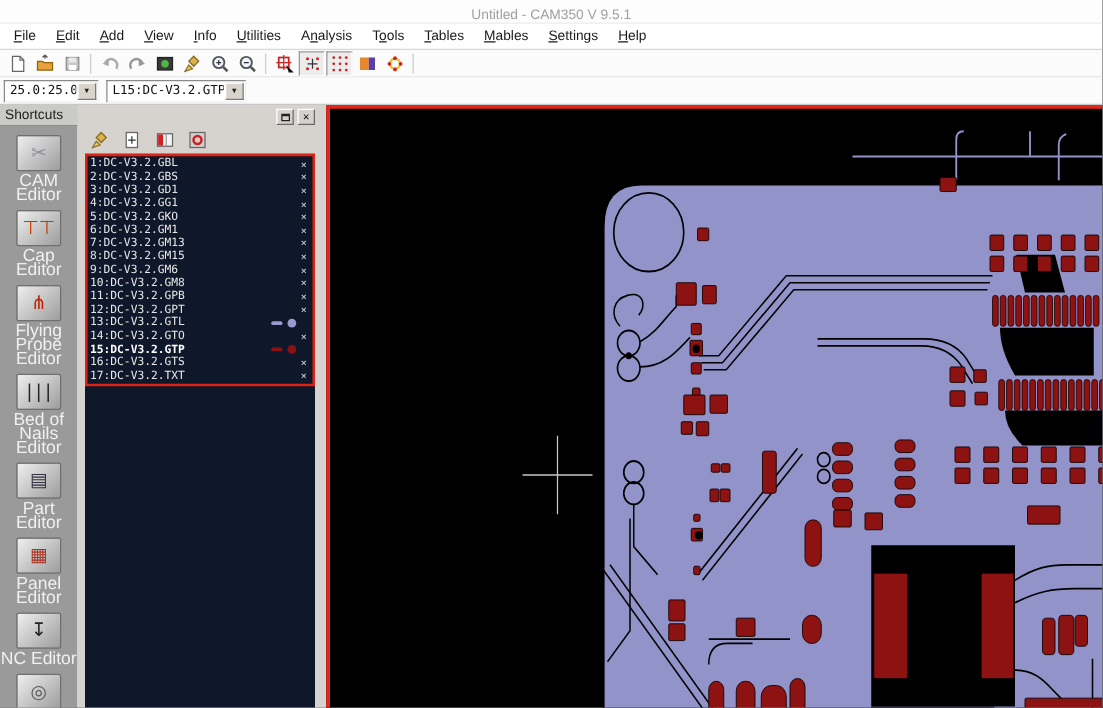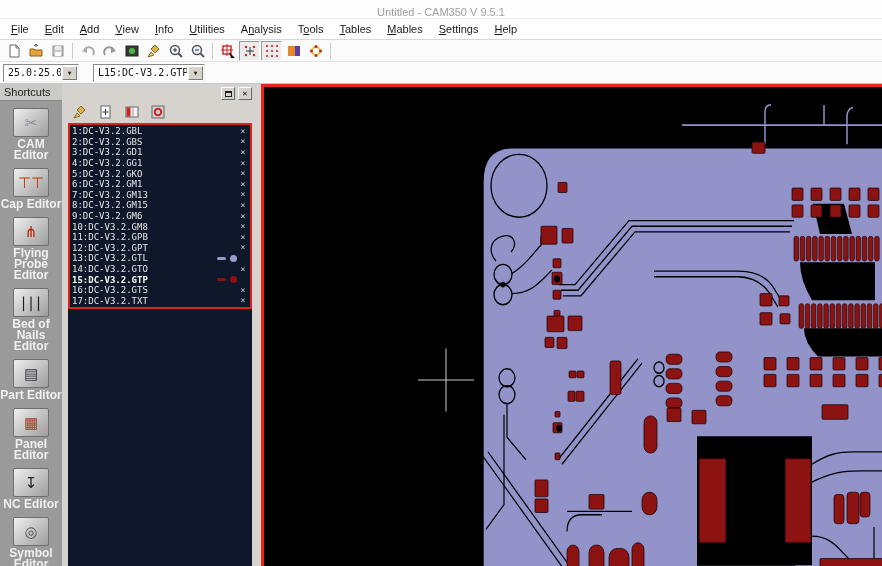--- a/index.html
+++ b/index.html
@@ -12,35 +12,35 @@
   
   .menubar { height:22px; display:flex; align-items:center; background:#ffffff; border-top:1px solid #ececec; border-bottom:1px solid #d8d8d8; font-size:11px; color:#1a1a1a; padding-left:3px; }
   .mi { padding:2px 8px; white-space:nowrap; }
   .mi u { text-decoration:underline; }
 
   
   .toolbar1 { height:22px; display:flex; align-items:center; background:#fbfbfb; border-bottom:1px solid #e2e2e2; padding-left:3px; gap:1px; }
   .tbtn { width:21px; height:20px; display:flex; align-items:center; justify-content:center; border:1px solid transparent; }
   .tbtn.pressed { border-color:#9a9a9a #ffffff #ffffff #9a9a9a; background:#ececec; }
   .tsep { width:1px; height:16px; background:#cccccc; margin:0 3px; }
-  .toolbar2 { height:22px; display:flex; align-items:center; background:#fbfbfb; border-bottom:1px solid #c8c8c8; padding-left:3px; gap:14px; }
+  .toolbar2 { height:22px; display:flex; align-items:center; background:#fbfbfb; border-bottom:1px solid #c8c8c8; padding-left:3px; gap:6px; }
   .combo { height:18px; background:#fff; border:1px solid; border-color:#8a8a8a #f0f0f0 #f0f0f0 #8a8a8a; display:flex; align-items:center; font:10px "DejaVu Sans Mono", monospace; color:#111; }
   .combo .val { padding:0 4px; flex:1; white-space:pre; overflow:hidden; }
   .combo .arrow { width:15px; height:14px; margin:1px; background:#d8d4cc; border:1px solid; border-color:#fff #7a7a7a #7a7a7a #fff; font-size:6px; display:flex; align-items:center; justify-content:center; color:#222; }
   .w-grid { width:76px; } .w-dcode { width:173px; } .w-layer { width:112px; }
 
   
   .main { display:flex; height:543px; }
 
   
   .sidebar { width:62px; background:#9a9a9a; display:flex; flex-direction:column; align-items:center; flex-shrink:0; }
   .sc-header { width:100%; height:17px; background:#cacac8; border-bottom:1px solid #8a8a8a; font-size:11px; color:#1d1d1d; padding:2px 4px; }
   .sc-item { display:flex; flex-direction:column; align-items:center; margin-top:7px; }
   .icon-tile { width:36px; height:29px; background:linear-gradient(135deg,#efefef,#9d9d9d); border:1px solid #6f6f6f; border-radius:2px; display:flex; align-items:center; justify-content:center; font-size:15px; line-height:1; }
-  .sc-label { font-size:12px; color:#f0f0f0; text-align:center; line-height:11px; margin-top:2px; width:62px;font-weight:bold; }
+  .sc-label { font-size:14px; color:#f0f0f0; text-align:center; line-height:11px; margin-top:2px; width:62px; }
 
   
   .panel { width:199px; background:#d6d3ce; display:flex; flex-direction:column; padding:2px 9px 0 6px; flex-shrink:0; }
   .panel-tb { height:15px; display:flex; align-items:center; gap:3px; }
   .grip { flex:1; }
   .grip .gl { height:1px; background:#9a9a9a; box-shadow:0 1px 0 #ffffff; margin:2px 0; }
   .pbtn { width:14px; height:13px; background:#d6d3ce; border:1px solid; border-color:#fff #6a6a6a #6a6a6a #fff; font-size:7px; display:flex; align-items:center; justify-content:center; color:#111; }
   .rollup-glyph { width:7px; height:6px; border:1px solid #222; border-top:2px solid #222; }
   .panel-icons { height:22px; display:flex; align-items:center; gap:9px; padding:2px 3px; }
   .picon { width:17px; height:17px; display:flex; align-items:center; justify-content:center; }

